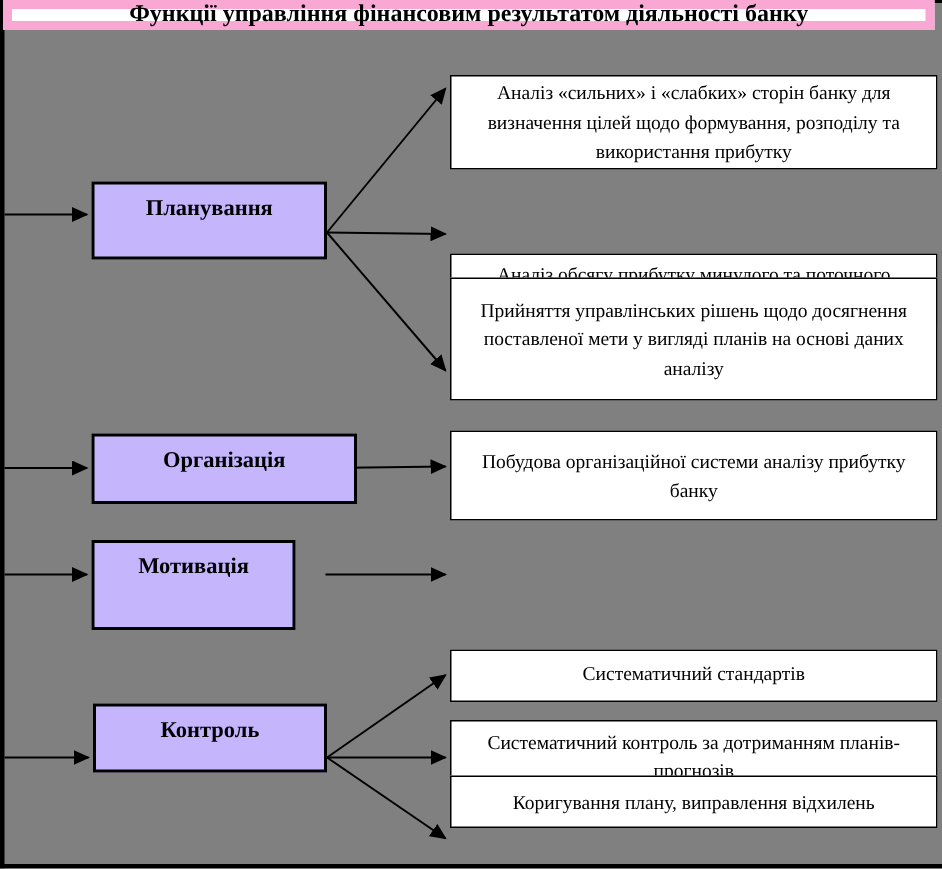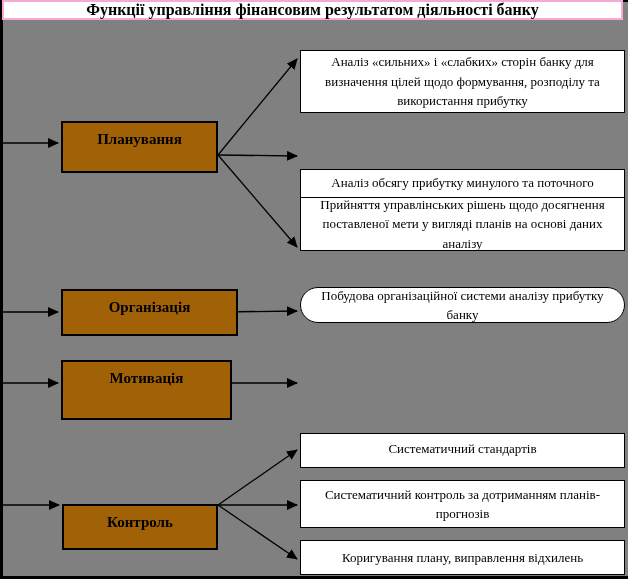--- a/index.html
+++ b/index.html
@@ -16,68 +16,68 @@
   .edge { position: absolute; background: #000000; }
   .edge-left   { left: 0; top: 0; width: 3px; height: 579px; }
   .edge-top    { left: 0; top: 0; width: 628px; height: 2px; }
   .edge-bottom { left: 0; top: 576px; width: 628px; height: 3px; }
 
   .title-box {
     position: absolute;
     left: 2px; top: 0;
     width: 621px; height: 20px;
     background: #ffffff;
-    border: 2px solid #f9a8d4;
+    border: 6px solid #f9a8d4;
     box-sizing: border-box;
     display: flex; align-items: center; justify-content: center;
     font-weight: bold;
     font-size: 16px;
     z-index: 2;
     text-align: center;
   }
 
   .func-box {
     position: absolute;
-    background: #a16207;
+    background: #c4b5fd;
     border: 2px solid #000000;
     box-sizing: border-box;
     display: flex; justify-content: center; align-items: flex-start;
     padding-top: 8px;
     font-weight: bold;
     font-size: 15px;
     z-index: 2;
     text-align: center;
   }
   .func-planning     { left: 61px; top: 121px; width: 157px; height: 52px; }
   .func-organization { left: 61px; top: 289px; width: 177px; height: 47px; }
-  .func-motivation   { left: 61px; top: 360px; width: 171px; height: 60px; }
-  .func-control      { left: 62px; top: 504px; width: 156px; height: 46px; }
+  .func-motivation   { left: 61px; top: 360px; width: 136px; height: 60px; }
+  .func-control      { left: 62px; top: 469px; width: 156px; height: 46px; }
 
   .out-box {
     position: absolute;
     left: 300px;
     width: 325px;
     background: #ffffff;
     border: 1.5px solid #000000;
     box-sizing: border-box;
     display: flex; align-items: center; justify-content: center;
     font-size: 13px;
     line-height: 1.5;
     text-align: center;
     padding: 2px 8px;
     z-index: 2;
   }
   .out-a { top: 50px;  height: 63px; }
   .out-b { top: 133px; height: 47px; margin-top: 36px; }
-  .out-c { top: 197px; height: 54px; }
-  .out-d { top: 287px; height: 36px; border-radius: 20px; }
+  .out-c { top: 185px; height: 82px; }
+  .out-d { top: 287px; height: 60px; }
   .out-e { top: 353px; height: 59px; align-items: flex-start; padding-top: 6px; }
   .out-f { top: 433px; height: 35px; align-items: flex-start; padding-top: 5px; }
   .out-g { top: 480px; height: 48px; }
-  .out-h { top: 540px; height: 35px; align-items: center; }
+  .out-h { top: 517px; height: 35px; align-items: center; }
 
   svg.connectors {
     position: absolute;
     left: 0; top: 0;
     z-index: 1;
   }
   svg.connectors line { stroke: #000000; stroke-width: 1.3px; }
 </style>
 </head>
 <body>

